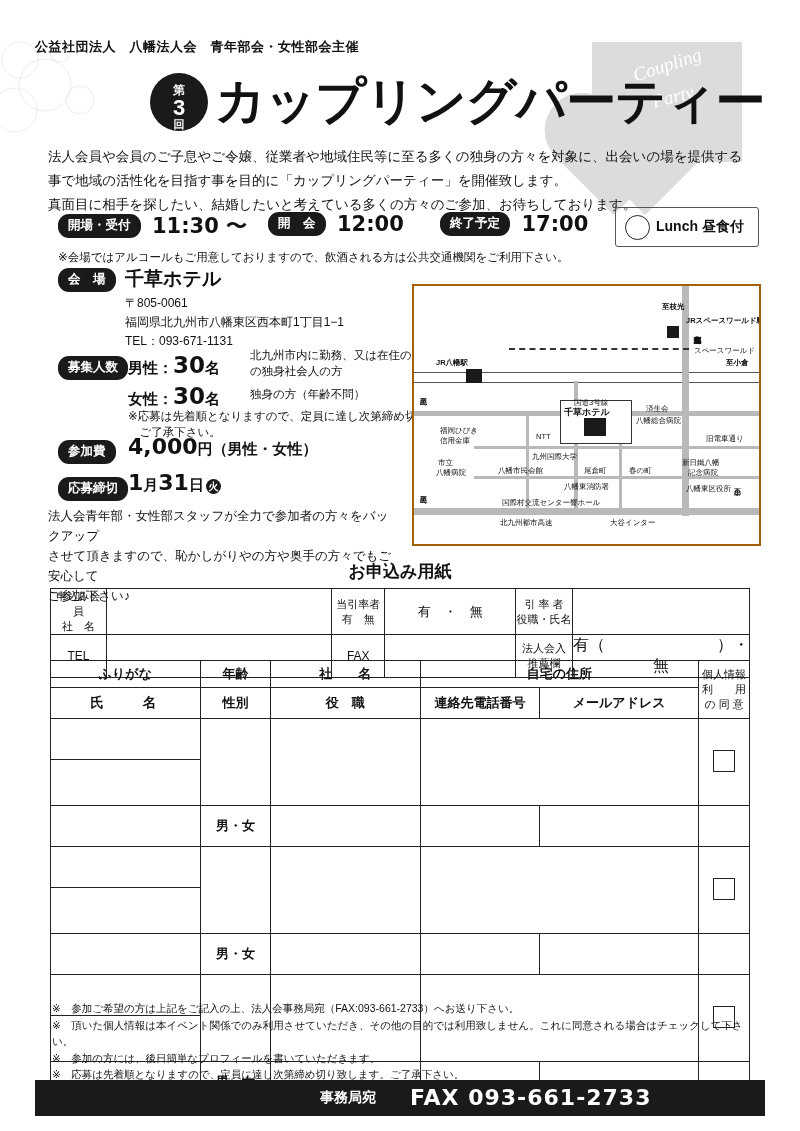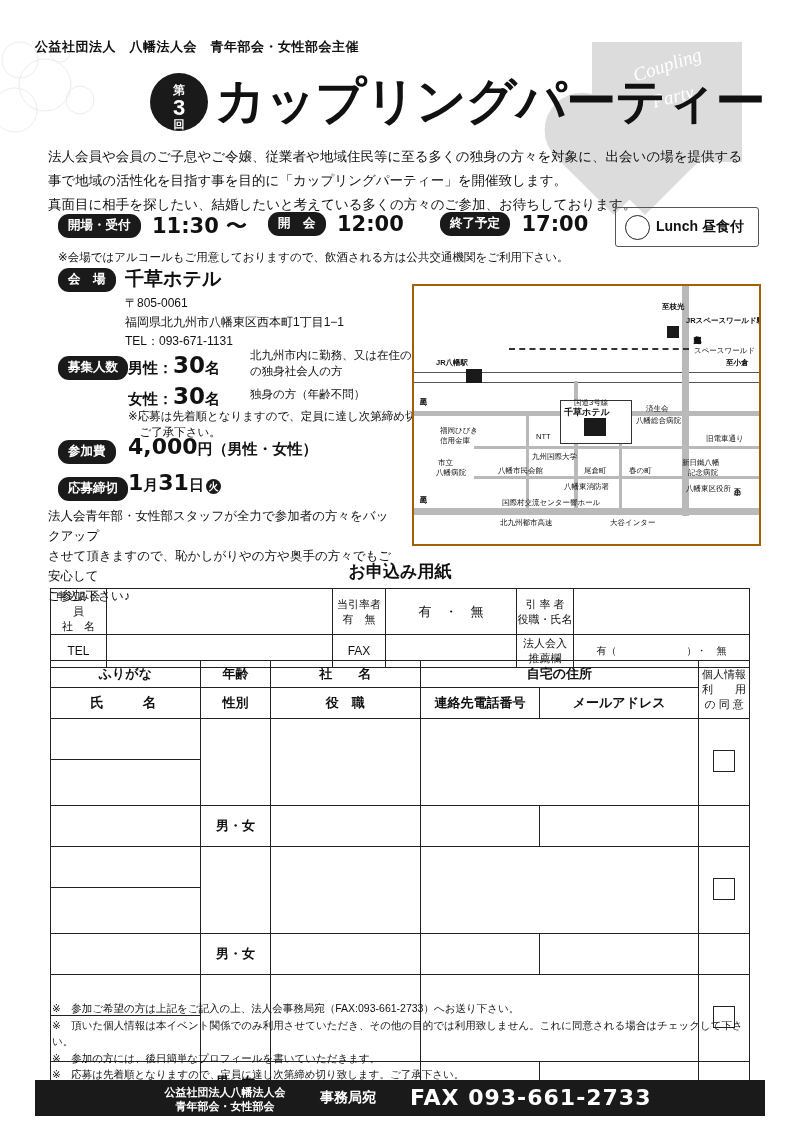--- a/index.html
+++ b/index.html
@@ -310,21 +310,21 @@
     </tr>
     <tr>
       <td style="height:32px;font-size:12px;">TEL</td>
       <td></td>
       <td style="font-size:12px;">FAX</td>
       <td></td>
       <td>
         <div class="lbl2">法人会入</div>
         <div class="lbl2">推薦欄</div>
       </td>
-      <td style="font-size:10px;">有（　　　　　　　）・　無</td>
+      <td style="font-size:16px;">有（　　　　　　　）・　無</td>
     </tr>
   </tbody>
     </table>
 
   <table class="f t2">
 
     <tbody>
         <tr>
       <td style="width:150px;height:26px;" class="mid-lbl">ふりがな</td>
       <td style="width:70px;" class="mid-lbl">年齢</td>
@@ -404,21 +404,17 @@
     </table>
 
   <div class="notes">
     <div>※　参加ご希望の方は上記をご記入の上、法人会事務局宛（FAX:093-661-2733）へお送り下さい。</div>
     <div>※　頂いた個人情報は本イベント関係でのみ利用させていただき、その他の目的では利用致しません。これに同意される場合はチェックして下さい。</div>
     <div>※　参加の方には、後日簡単なプロフィールを書いていただきます。</div>
     <div>※　応募は先着順となりますので、定員に達し次第締め切り致します。ご了承下さい。</div>
   </div>
 
   <div class="footer">
-    <div class="f1">
-      <div>公益社団法人八幡法人会</div>
-      <div>青年部会・女性部会</div>
-    </div>
     <div class="f2">事務局宛</div>
     <div class="f3">FAX 093-661-2733</div>
   </div>
 
 </div>
 
 </body></html>

